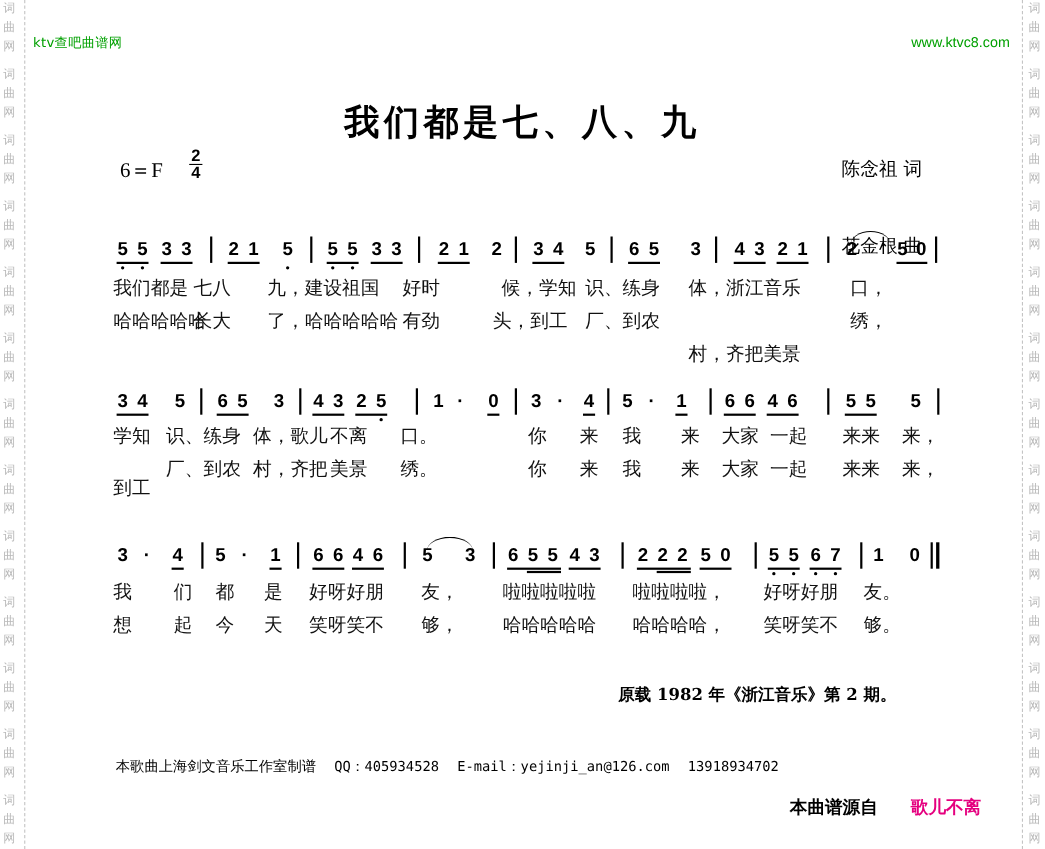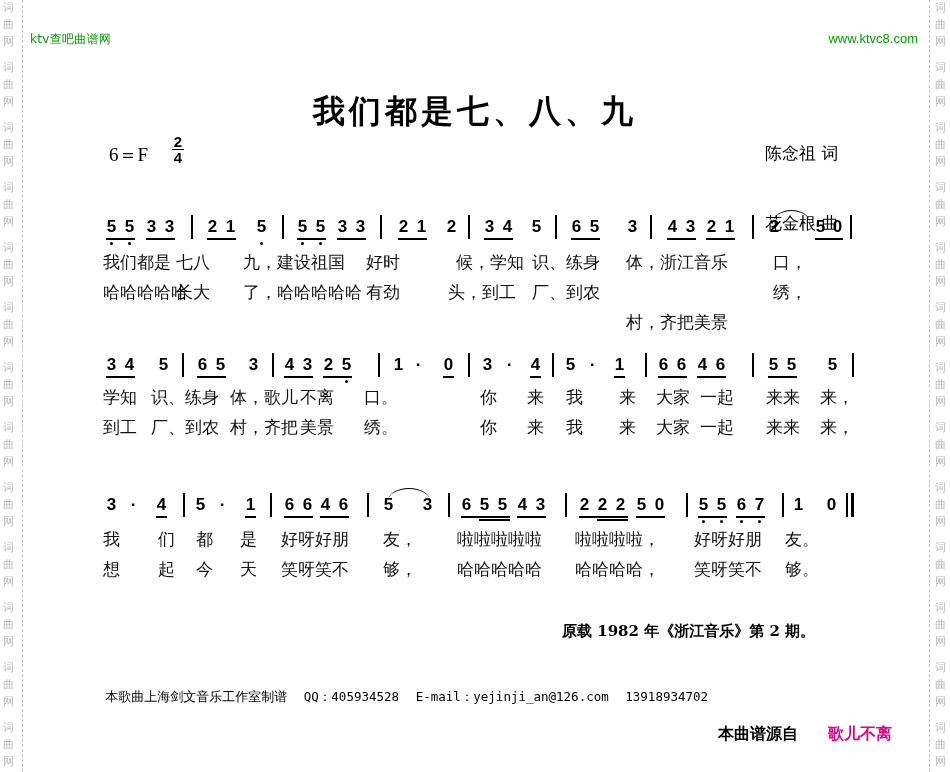--- a/index.html
+++ b/index.html
@@ -256,21 +256,21 @@
     <div class="ul" style="left: 284px; top: 376px; width: 29px;"></div>
     <div class="ul" style="left: 323px; top: 376px; width: 29px;"></div>
     <div class="ul" style="left: 443px; top: 376px; width: 11px;"></div>
     <div class="ul" style="left: 530px; top: 376px; width: 11px;"></div>
     <div class="ul" style="left: 614px; top: 376px; width: 11px;"></div>
     <div class="ul" style="left: 658px; top: 376px; width: 29px;"></div>
     <div class="ul" style="left: 697px; top: 376px; width: 29px;"></div>
     <div class="ul" style="left: 768px; top: 376px; width: 29px;"></div>
     <div class="ldot" style="left: 345px; top: 380px;"></div>
     <div class="lyric" style="left: 103px; top: 387px;">学知</div>
-    <div class="lyric" style="left: 103px; top: 417px;">到工</div>
+    <div class="lyric" style="left: 103px; top: 434px;">到工</div>
     <div class="lyric" style="left: 151px; top: 387px;">识、练身</div>
     <div class="lyric" style="left: 151px; top: 417px;">厂、到农</div>
     <div class="lyric" style="left: 230px; top: 387px;">体，歌儿</div>
     <div class="lyric" style="left: 230px; top: 417px;">村，齐把</div>
     <div class="lyric" style="left: 300px; top: 387px;">不离</div>
     <div class="lyric" style="left: 300px; top: 417px;">美景</div>
     <div class="lyric" style="left: 364px; top: 387px;">口。</div>
     <div class="lyric" style="left: 364px; top: 417px;">绣。</div>
     <div class="lyric" style="left: 480px; top: 387px;">你</div>
     <div class="lyric" style="left: 480px; top: 417px;">你</div>

